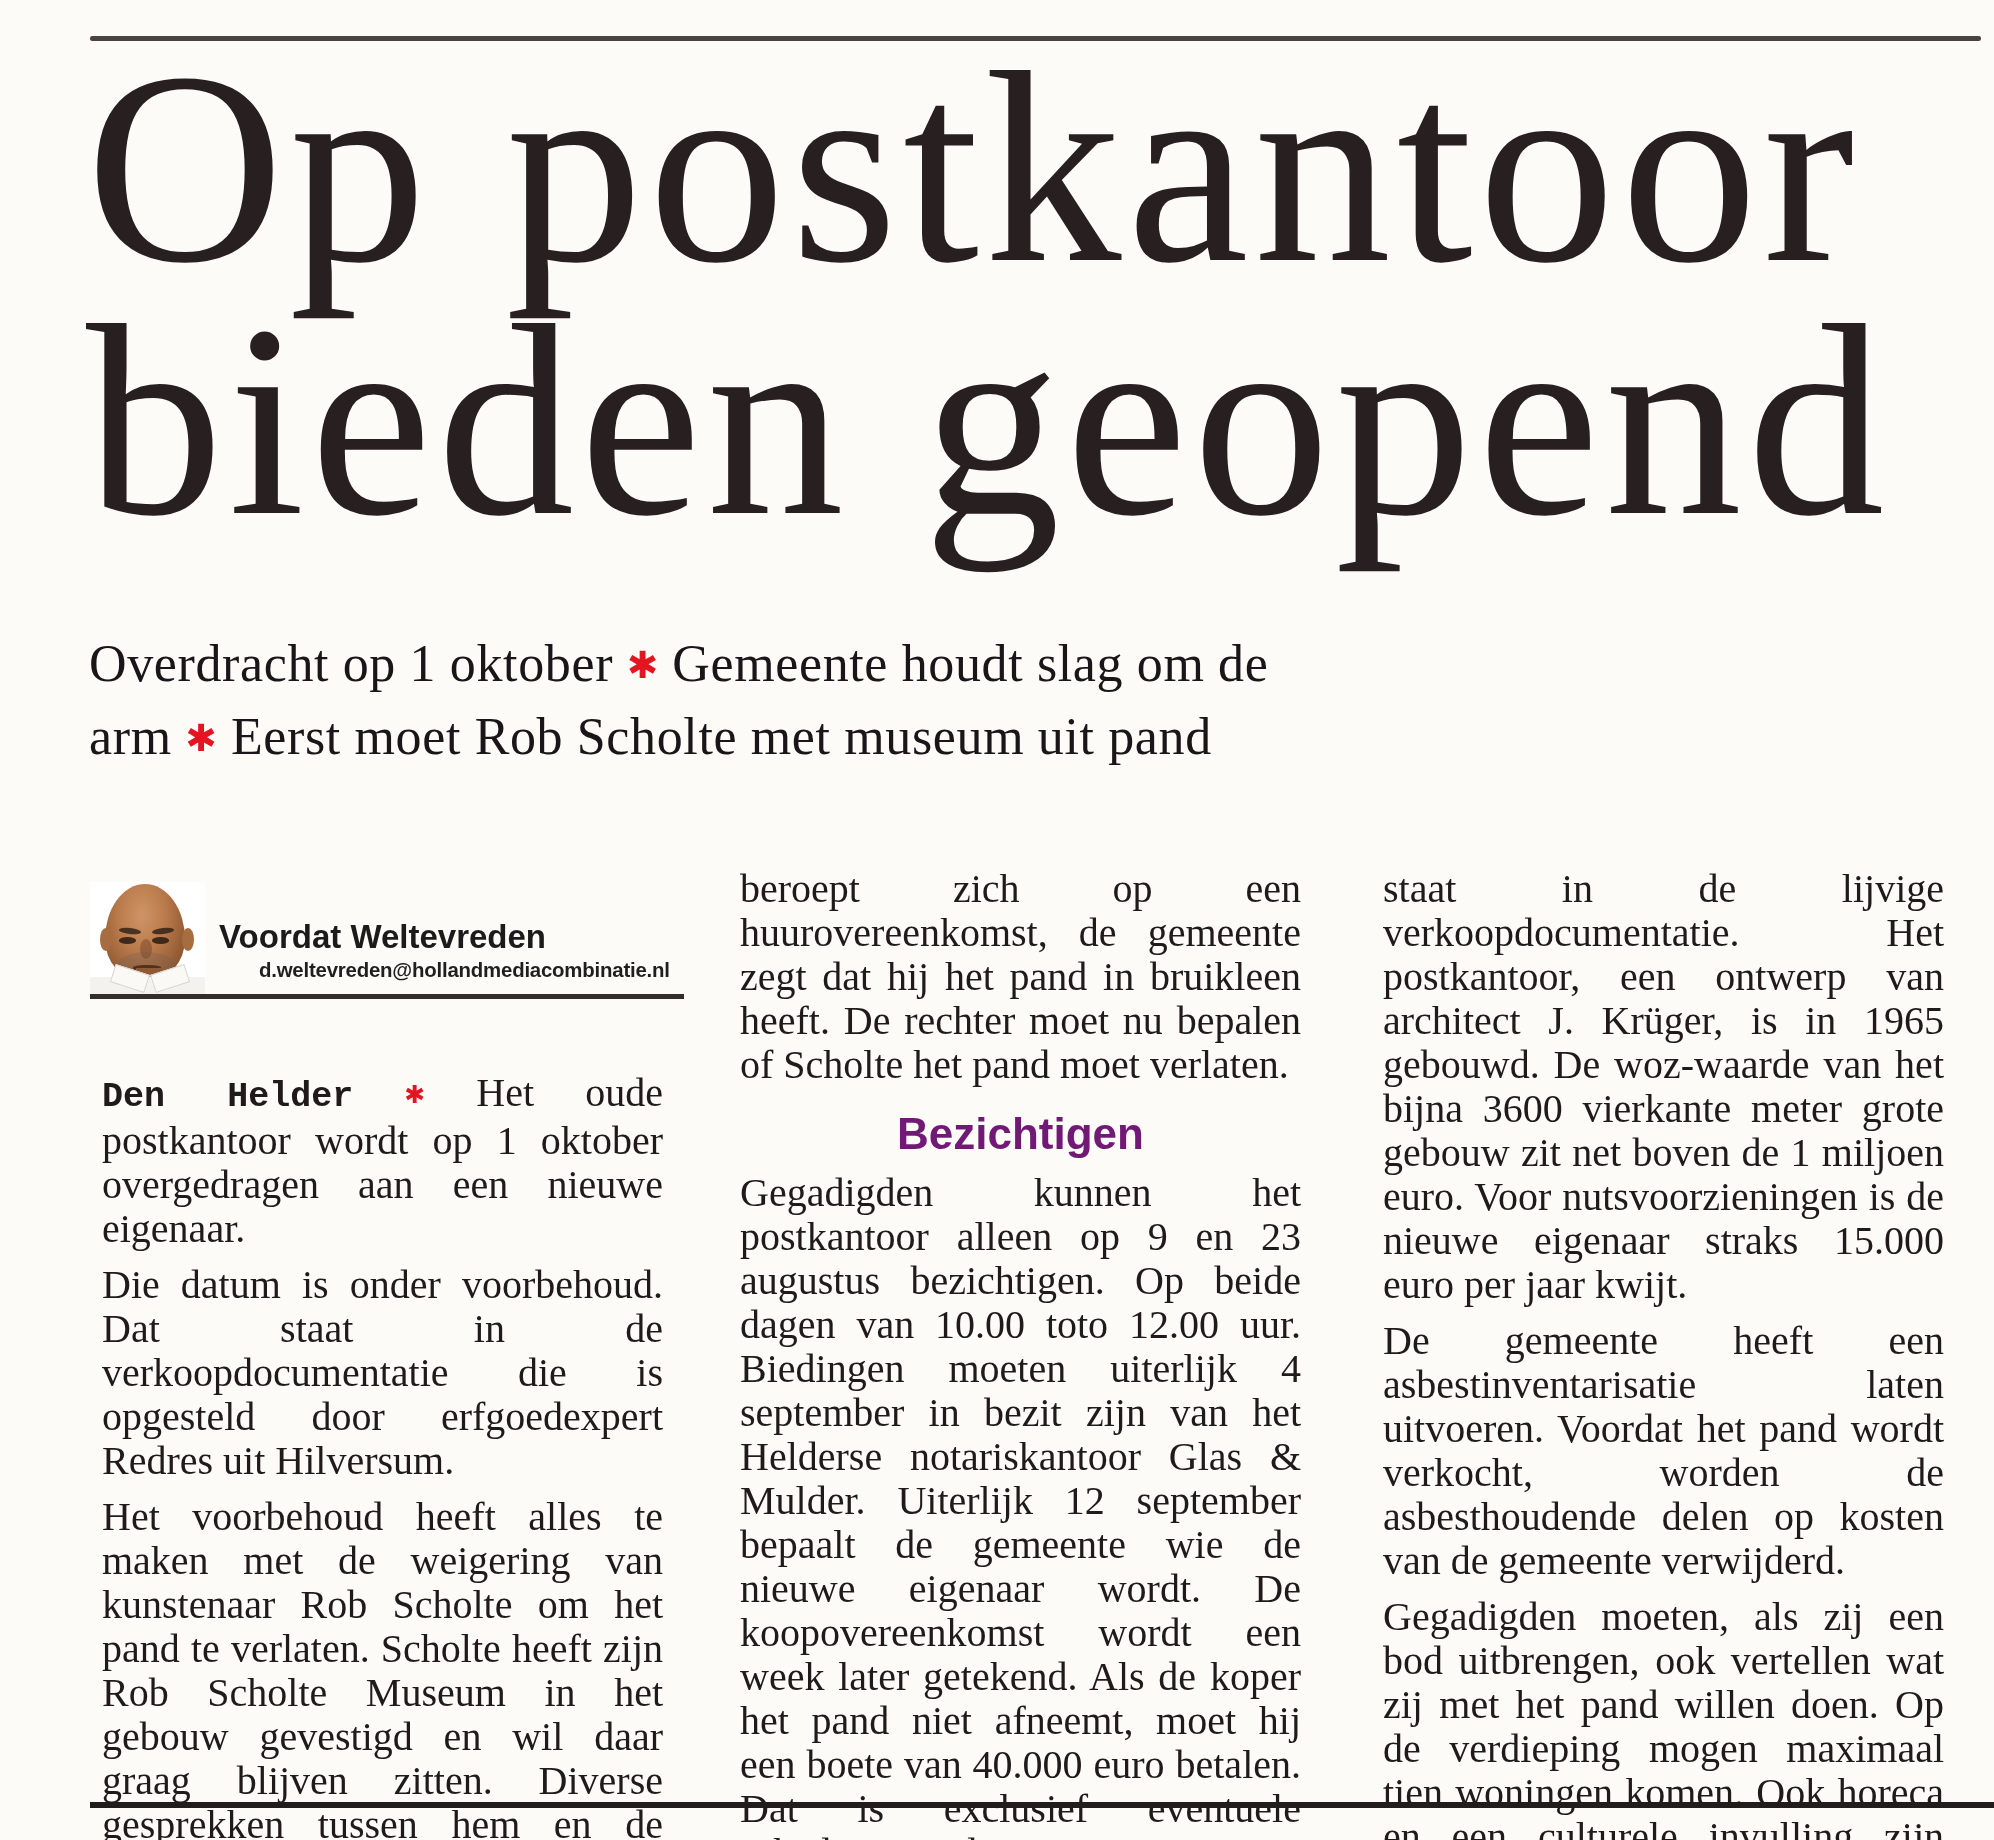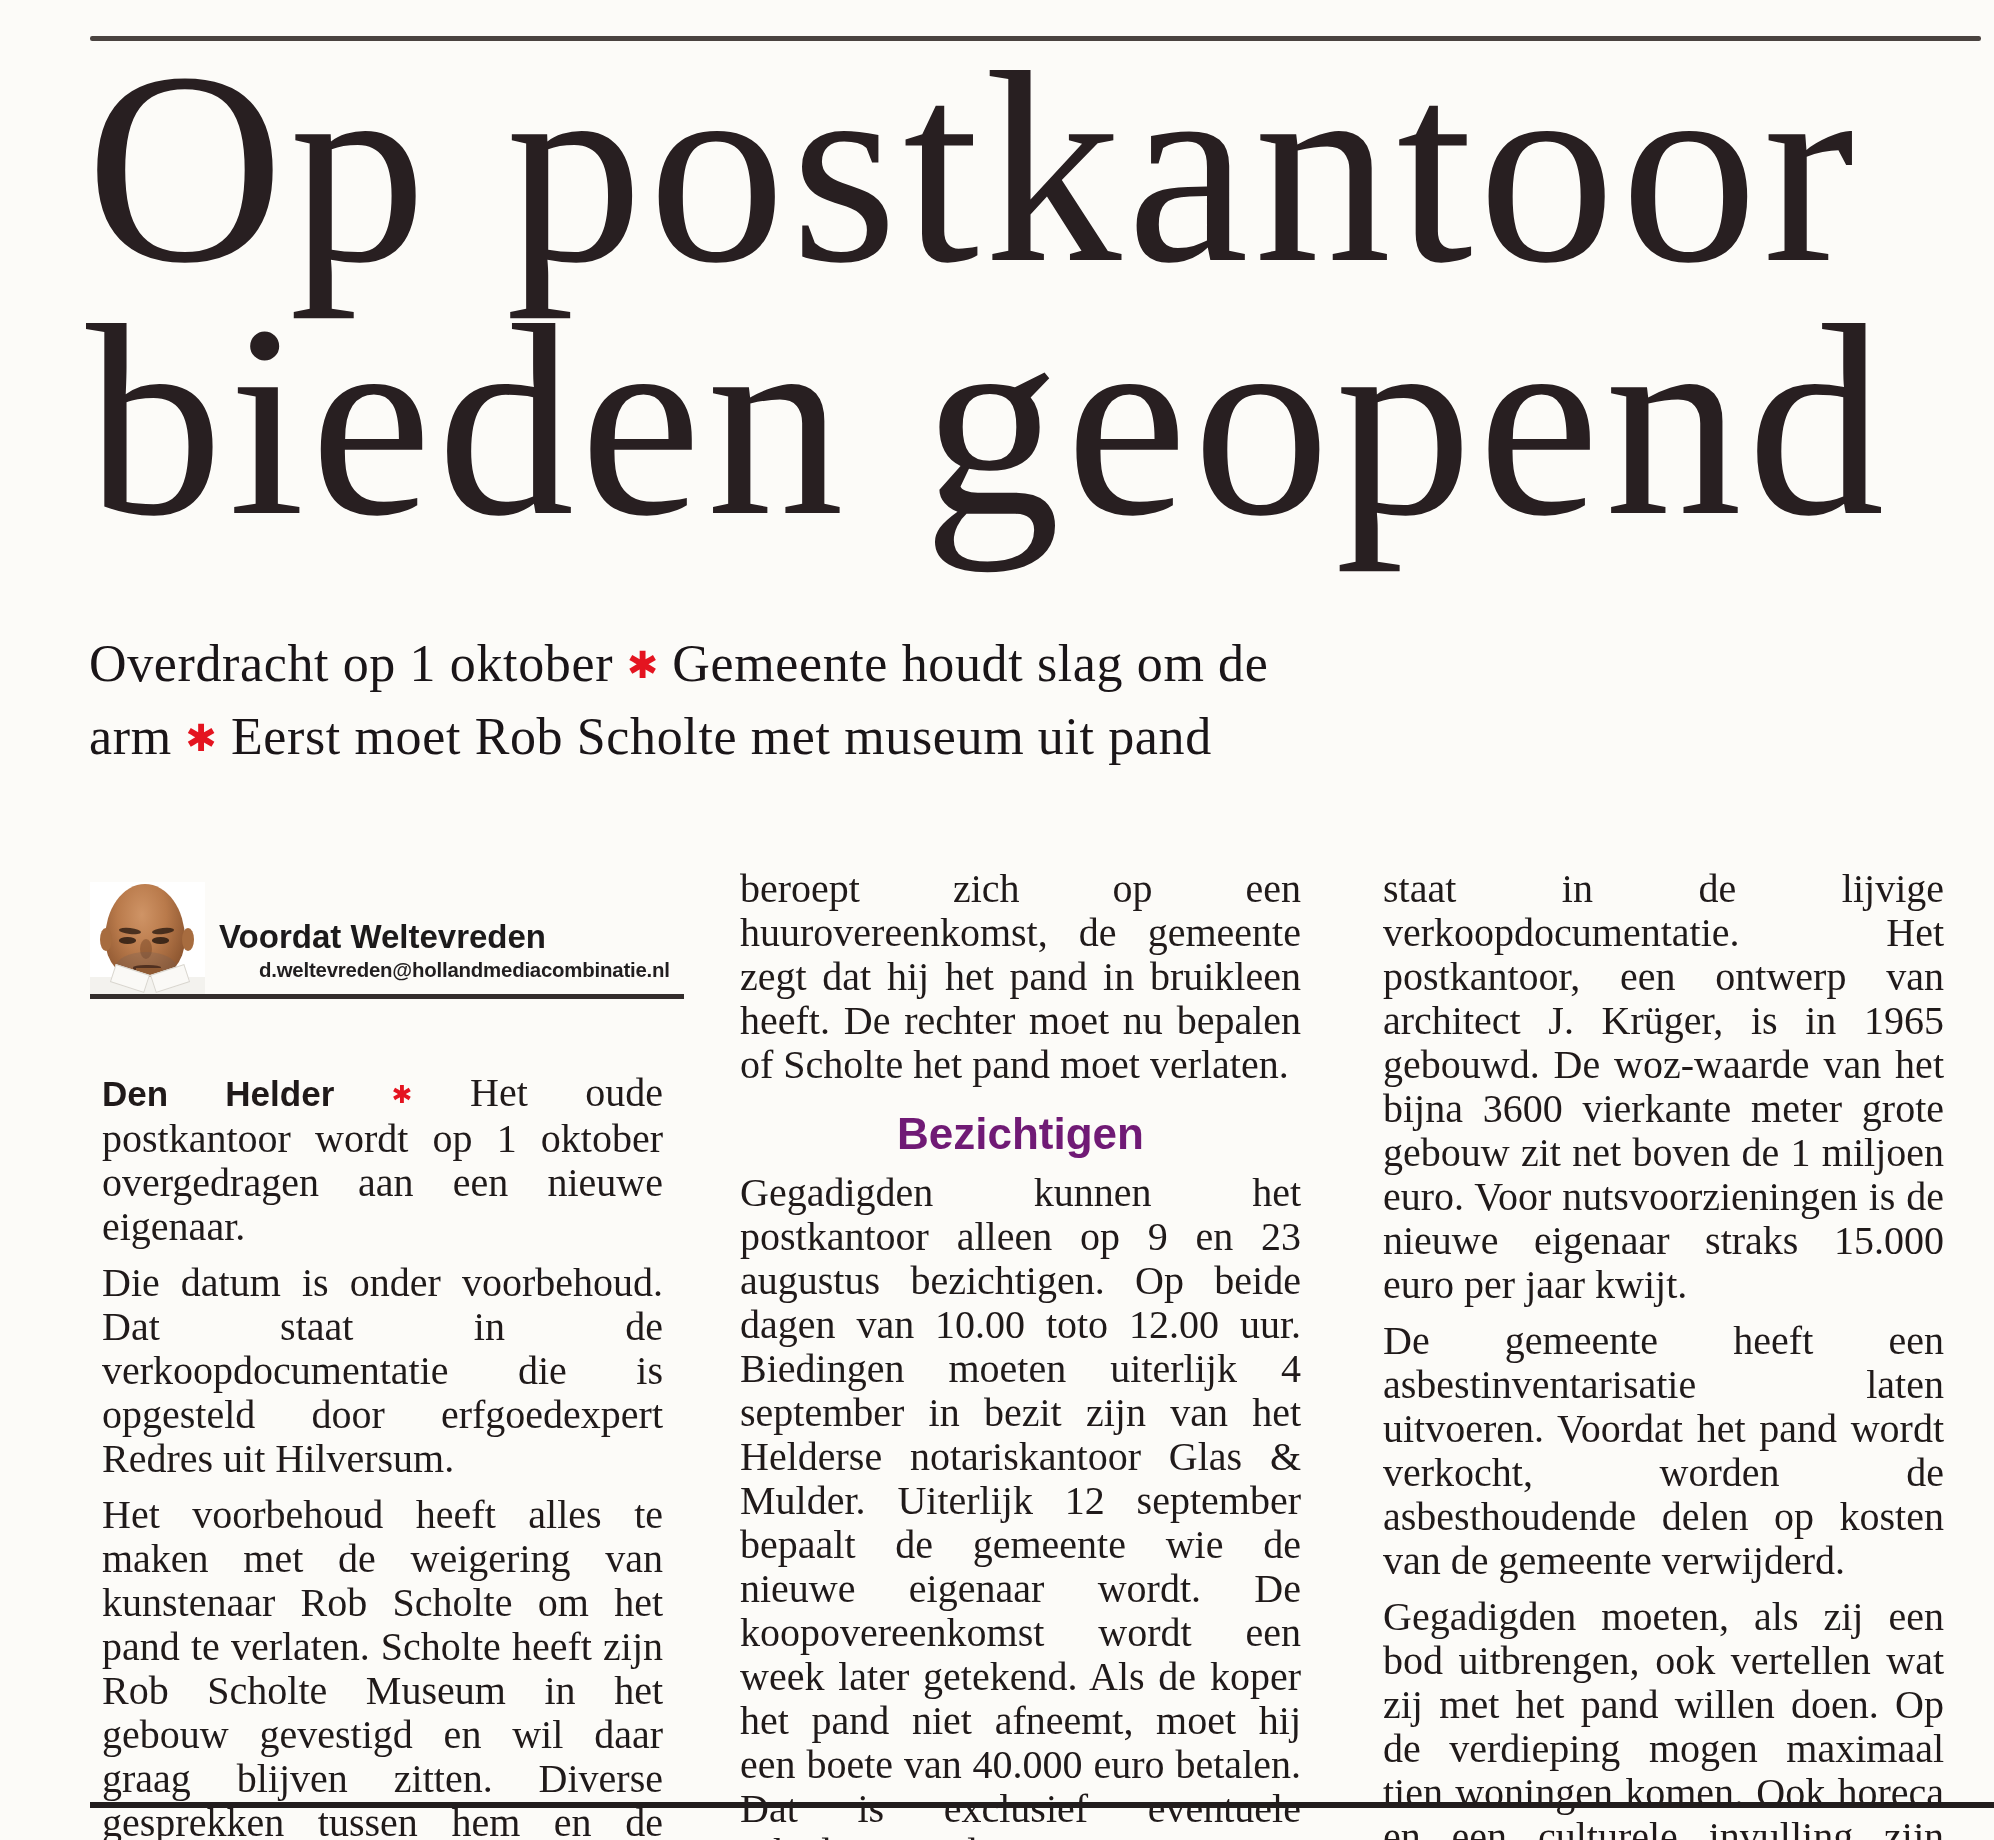--- a/index.html
+++ b/index.html
@@ -40,21 +40,21 @@
     font-weight:700;font-size:33px;line-height:36px;color:#1c1a1b;white-space:nowrap;}
   #author-email{position:absolute;left:129px;top:83px;font-family:"Liberation Sans","DejaVu Sans",sans-serif;
     font-weight:700;font-size:20.4px;line-height:23px;letter-spacing:-0.01em;color:#211e1f;white-space:nowrap;margin-left:40px;}
 
   .col{position:absolute;width:585px;font-size:40px;line-height:44px;text-align:justify;color:#201a1a;}
   #col-1{left:90px;top:1059px;}
   #col-2{left:728px;top:855px;}
   #col-3{left:1371px;top:855px;}
   .col p{margin:12px;hyphens:auto;-webkit-hyphens:auto;}
   .col p.cont{text-align-last:justify;}
-  .lead-in{font-family:Liberation Sans, sans-serif;font-weight:700;font-size:35px;}
+  .lead-in{font-family:Liberation Mono, monospace;font-weight:700;font-size:35px;}
   .body-star{color:#e41420;font-family:"DejaVu Sans",sans-serif;font-size:0.62em;vertical-align:0.12em;}
   .subhead{font-family:"Liberation Sans","DejaVu Sans",sans-serif;font-weight:700;
     font-size:44px;line-height:44px;margin:25px 0 15px 0 !important;text-align:center;color:#701a75;}
 </style>
 </head>
 <body>
 
 <div id="page">
 
   <div id="rule-top" class="rule"></div>

